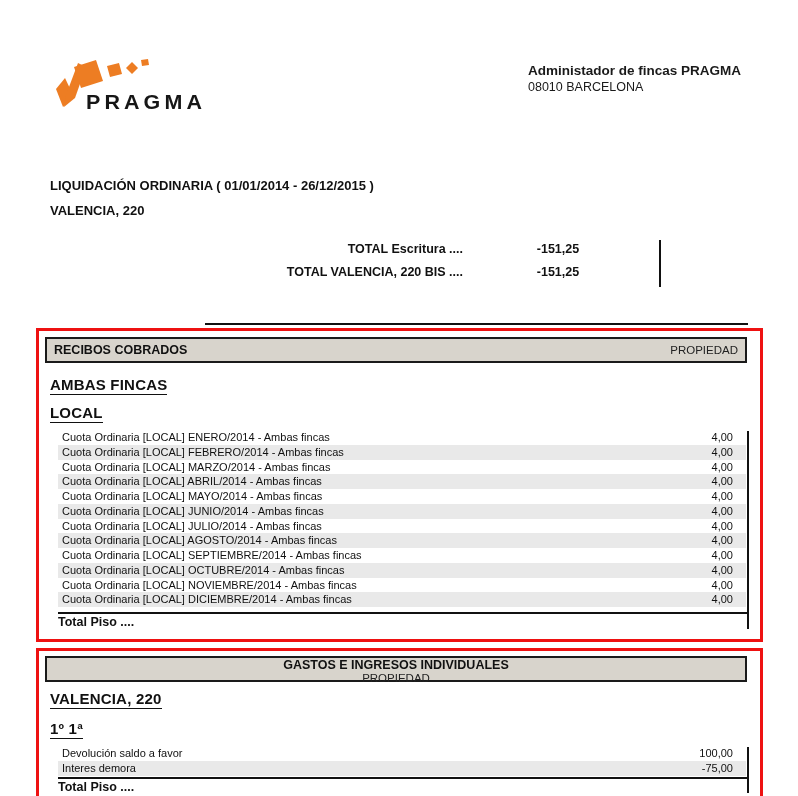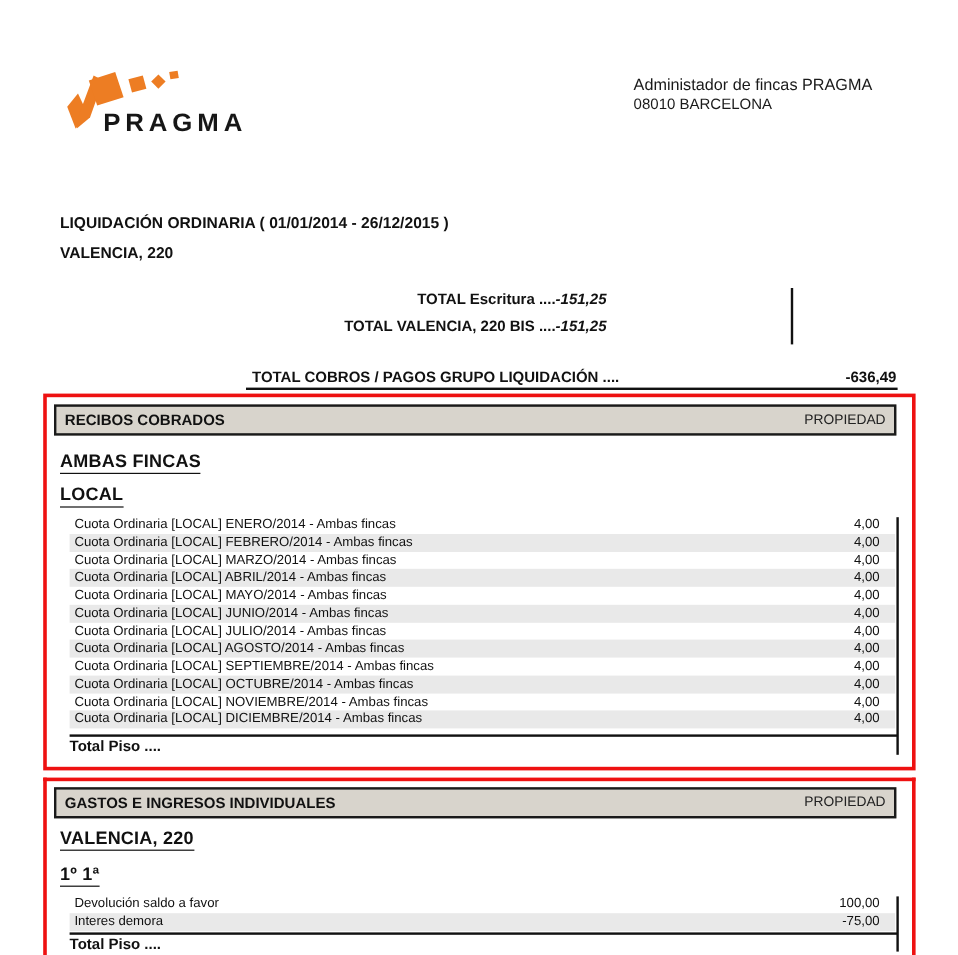--- a/index.html
+++ b/index.html
@@ -4,29 +4,29 @@
 <style>
   html,body{margin:0;padding:0;background:#fff;}
   #canvas{
     position:relative;width:798px;height:796px;background:#ffffff;overflow:hidden;
     font-family:"Liberation Sans",sans-serif;color:#111;
   }
   
   .logo{position:absolute;left:53px;top:56px;width:162px;height:62px;}
   
   .address{position:absolute;left:528px;top:62px;font-size:12.5px;line-height:16px;color:#1a1a1a;}
-  .company{font-weight:normal;font-size:13.5px;line-height:17px;}
+  .company{font-weight:bold;font-size:13.5px;line-height:17px;}
   
   .doc-title{position:absolute;left:50px;top:178px;font-weight:bold;font-size:13px;}
   .doc-subtitle{position:absolute;left:50px;top:203px;font-weight:bold;font-size:13px;}
   
   .summary{position:absolute;left:50px;top:241px;width:603px;}
   .srow{display:flex;height:16px;line-height:16px;margin-bottom:7px;font-weight:bold;font-size:12.5px;}
   .s-label{flex:1;text-align:right;}
-  .s-value{width:190px;text-align:left;font-style:italic;}
+  .s-value{width:190px;text-align:center;}
   .summary-vrule{position:absolute;left:659px;top:240px;width:2px;height:47px;background:#111;}
   .grand{position:absolute;left:210px;top:306px;width:537px;display:flex;justify-content:space-between;
          font-weight:bold;font-size:12.5px;line-height:16px;}
   .grand-rule{position:absolute;left:205px;top:323px;width:543px;height:2px;background:#111;}
   
   .red-box{position:absolute;left:36px;width:727px;border:3px solid #ee1111;background:#fff;box-sizing:border-box;}
   #box-recibos{top:328px;height:314px;}
   #box-gastos{top:648px;height:148px;border-bottom:none;}
   
   .bar{position:absolute;left:6px;width:702px;height:26px;box-sizing:border-box;
@@ -50,21 +50,21 @@
   .vrule{position:absolute;left:708px;width:2px;background:#111;}
   
   #box-recibos .bar{top:6px;}
   #grp-ambas{top:45px;}
   #grp-local{top:73px;}
   #tbl-recibos{top:99px;}
   #rule-recibos{top:281px;}
   #total-recibos{top:283px;}
   #vrule-recibos{top:100px;height:198px;}
   
-  #box-gastos .bar{top:5px;}
+  #box-gastos .bar{top:5px;flex-direction:column;}
   #grp-valencia{top:39px;}
   #grp-piso{top:69px;}
   #tbl-gastos{top:95px;}
   #rule-gastos{top:126px;}
   #total-gastos{top:128px;}
   #vrule-gastos{top:96px;height:46px;}
 </style>
 </head>
 <body>
 
@@ -99,24 +99,20 @@
         <span class="s-value">-151,25</span>
       </div>
 
       <div class="srow">
         <span class="s-label">TOTAL VALENCIA, 220 BIS ....</span>
         <span class="s-value">-151,25</span>
       </div>
     </div>
   <div class="summary-vrule"></div>
 
-  <div class="grand">
-    <span>TOTAL COBROS / PAGOS GRUPO LIQUIDACIÓN ....</span>
-    <span>-636,49</span>
-  </div>
   <div class="grand-rule"></div>
 
   <section class="red-box" id="box-recibos">
     <div class="bar">
       <span class="bar-title">RECIBOS COBRADOS</span>
       <span class="bar-tag">PROPIEDAD</span>
     </div>
     <div class="grp" id="grp-ambas">AMBAS FINCAS</div>
     <div class="grp" id="grp-local">LOCAL</div>
 

